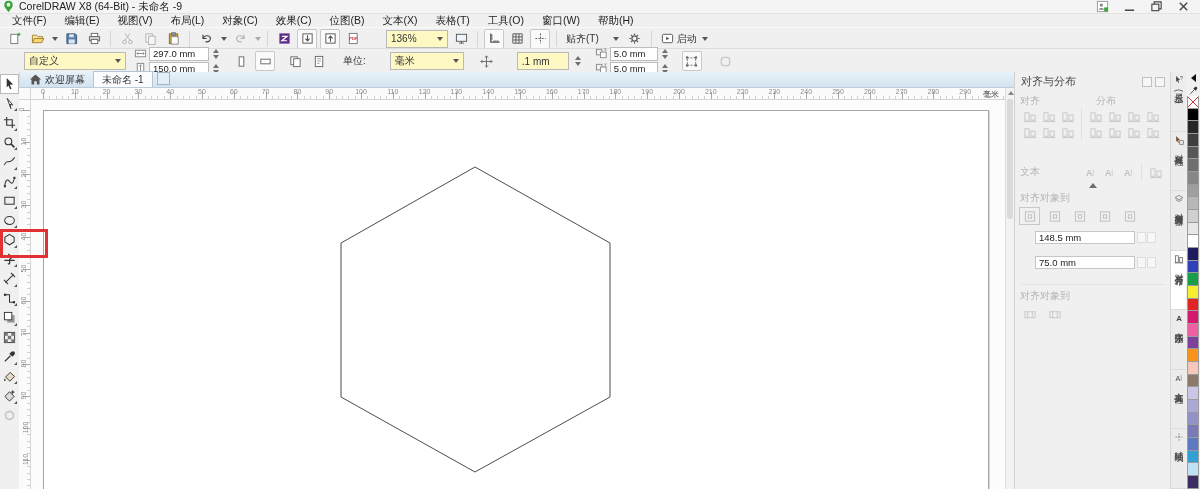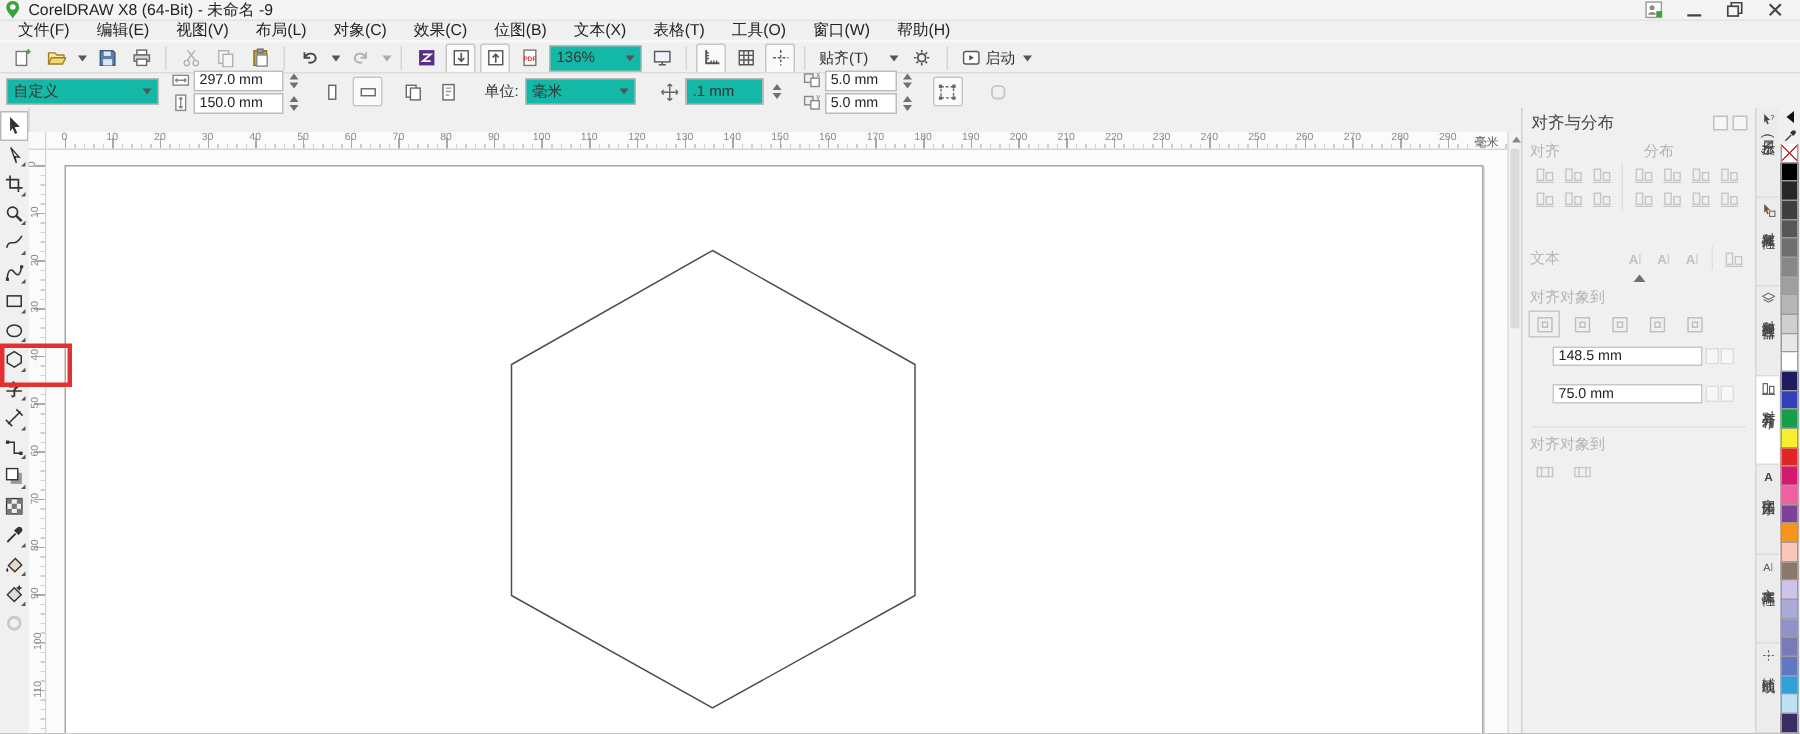--- a/index.html
+++ b/index.html
@@ -25,21 +25,21 @@
   
   #toolbar{left:0;top:27px;width:1200px;height:21px;background:#f0f0f0;border-top:1px solid #fafafa;
            display:flex;align-items:center;padding-left:4px;gap:3px;}
   #propbar{left:0;top:48px;width:1200px;height:24px;background:#f0f0f0;border-top:1px solid #dcdcdc;
            display:flex;align-items:center;padding-left:4px;gap:4px;}
   .tb-btn{width:18px;height:18px;display:flex;align-items:center;justify-content:center;border:1px solid transparent;border-radius:2px;}
   .tb-btn.boxed{border-color:#c8c8c8;background:#fafafa;}
   .tb-btn.disabled{opacity:.45;}
   .tb-sep{width:1px;height:16px;background:#d6d6d6;margin:0 3px;}
   .dd-caret{width:0;height:0;border-left:3px solid transparent;border-right:3px solid transparent;border-top:4px solid #555;margin-left:2px;}
-  .combo{display:flex;align-items:center;background:#14b8a6;border:1px solid #b9b9b9;height:16px;padding:0 4px;font-size:10px;}
+  .combo{display:flex;align-items:center;background:#fef9c3;border:1px solid #b9b9b9;height:16px;padding:0 4px;font-size:10px;margin-left:20px;}
   .sp{display:flex;flex-direction:column;justify-content:center;gap:2px;margin-left:2px;}
   .sp i{display:block;width:0;height:0;border-left:3px solid transparent;border-right:3px solid transparent;}
   .sp .up{border-bottom:4px solid #707070;}
   .sp .dn{border-top:4px solid #707070;}
   .fld{background:#fff;border:1px solid #bdbdbd;font-size:9.5px;height:12px;line-height:12px;padding:0 3px;color:#222;}
   .pb-lbl{font-size:10px;color:#333;}
   .pb-ic{display:flex;align-items:center;justify-content:center;}
 
   
   #tabbar{left:19px;top:72px;width:995px;height:16px;background:linear-gradient(#e8f1f8,#d2e3f0);
@@ -421,20 +421,34 @@
           <rect x="10.6" y="10" width="2.4" height="2.4" fill="#666"></rect>
         </svg>
       </span>
     <span class="tb-btn disabled" style="margin-left:10px;">
         <svg class="ic" style="width:13px;height:13px" viewBox="0 0 14 14">
           <rect x="2.5" y="2.5" width="9" height="9" rx="3" fill="none" stroke="#999" stroke-width="1.4"></rect>
         </svg>
       </span>
   </div>
 
+  <div id="tabbar" class="abs">
+    <span class="doc-tab">
+      <span class="pb-ic">
+          <svg class="ic" style="width:13px;height:13px" viewBox="0 0 14 14">
+            <path d="M7 1.5 L13 7 H11.3 V12.5 H8.4 V9 H5.6 V12.5 H2.7 V7 H1 Z" fill="#555"></path>
+          </svg>
+        </span>
+      <span>欢迎屏幕</span>
+    </span>
+    <span class="doc-tab active">
+      <span>未命名 -1</span>
+    </span>
+    <span id="newtab-btn"></span>
+  </div>
 
   <div id="toolbox" class="abs" style="padding-top: 2px;">
       <div class="tool active">
         <svg class="ic" style="width:13px;height:13px" viewBox="0 0 14 14">
           <path d="M4 1 L11 8 L7.3 8.4 L9.2 12.6 L7.6 13.3 L5.8 9.2 L4 11.4 Z" fill="#333"></path>
         </svg>
       </div>
       <div class="tool has-flyout">
         <svg class="ic" style="width:13px;height:13px" viewBox="0 0 14 14">
           <path d="M4.5 1.5 L10.5 8.5 L7.5 8 L8.5 12.5 Z" fill="#fff" stroke="#333"></path>

